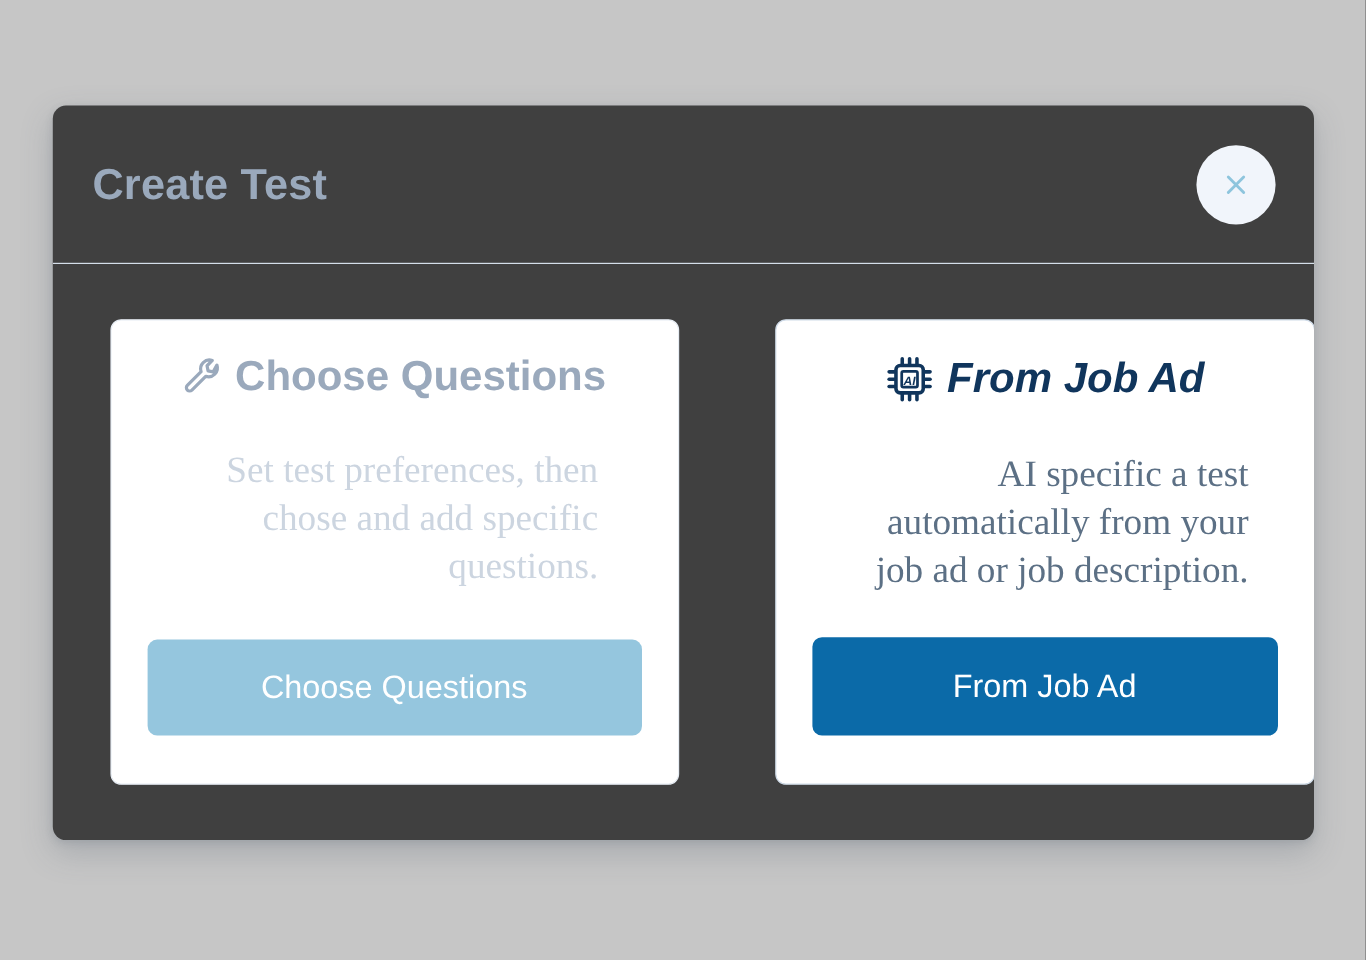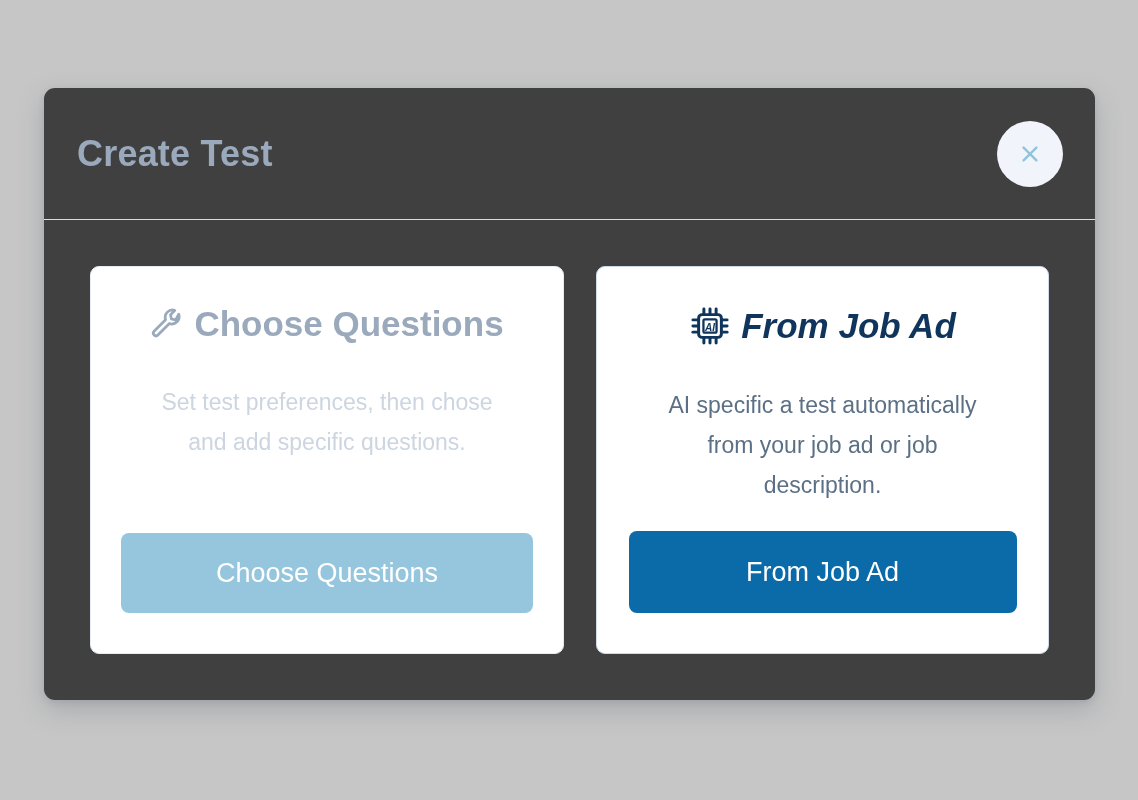--- a/index.html
+++ b/index.html
@@ -91,22 +91,23 @@
   .option-card {
     width: 478px;
     height: 388px;
     box-sizing: border-box;
     border-radius: 9px;
     background: #ffffff;
     display: flex;
     flex-direction: column;
     align-items: center;
     justify-content: flex-start;
-    padding: 38px 30px 0 30px;
+    padding: 28px 30px 0 30px;
     cursor: pointer;
+    margin-left: 48px;
   }
   .option-card.muted  { border: 1px solid #e6ecf3; }
   .option-card.active { border: 1px solid #cfdbe8; }
 
   .card-heading {
     display: flex;
     align-items: center;
     justify-content: center;
     gap: 10px;
     font-size: 35px;
@@ -125,25 +126,26 @@
     justify-content: center;
     flex: 0 0 auto;
   }
   .wrench-icon { width: 34px; height: 34px; color: #9aa9bc; }
   .wrench-icon svg { display: block; width: 100%; height: 100%; }
   .ai-chip-icon { width: 42px; height: 42px; color: #10355c; }
   .ai-chip-icon svg { display: block; width: 100%; height: 100%; }
 
   .card-description {
     margin: 38px 0 0 0;
-    font-size: 23px;
+    font-size: 31px;
     line-height: 40px;
-    text-align: center;
+    text-align: right;
     max-width: 340px;
     user-select: none;
+    font-family: Liberation Serif, serif;
   }
   .option-card.muted  .card-description { color: #ccd5e0; }
   .option-card.active .card-description { color: #5c7085; }
 
   .card-button {
     margin-top: auto;
     margin-bottom: 40px;
     border: none;
     border-radius: 8px;
     color: #ffffff;

